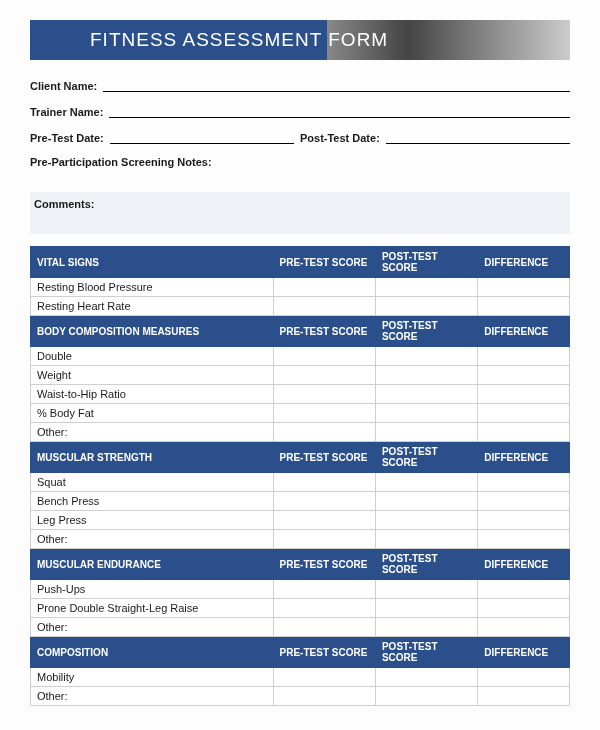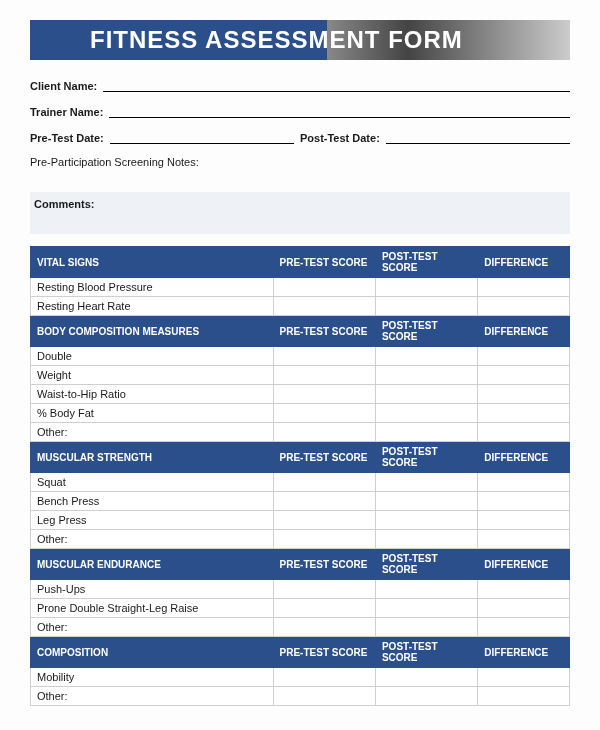--- a/index.html
+++ b/index.html
@@ -18,22 +18,22 @@
   .banner {
     height: 40px;
     background: linear-gradient(to right, #2a4f8a 0%, #2a4f8a 55%, #888 55%, #444 70%, #ccc 100%);
     display: flex;
     align-items: center;
     padding-left: 60px;
     margin-bottom: 18px;
   }
   .banner-title {
     color: #fff;
-    font-size: 24px;
-    font-weight: 700;
+    font-size: 19px;
+    font-weight: 400;
     letter-spacing: 1px;
   }
   .field-row {
     display: flex;
     align-items: flex-end;
     margin-bottom: 12px;
     gap: 6px;
   }
   .field-row .label {
     font-weight: 700;
@@ -44,21 +44,21 @@
     flex: 1;
     border: none;
     border-bottom: 1px solid #000;
     background: transparent;
     font-size: 11px;
     padding: 0 2px 0 2px;
     outline: none;
     height: 14px;
   }
   .notes-label {
-    font-weight: 400;
+    font-weight: 700;
     font-size: 11px;
     margin-bottom: 24px;
   }
   .comments-block {
     background: #eef2f7;
     padding: 6px 4px 24px 4px;
     margin-bottom: 12px;
   }
   .comments-label {
     font-weight: 700;

